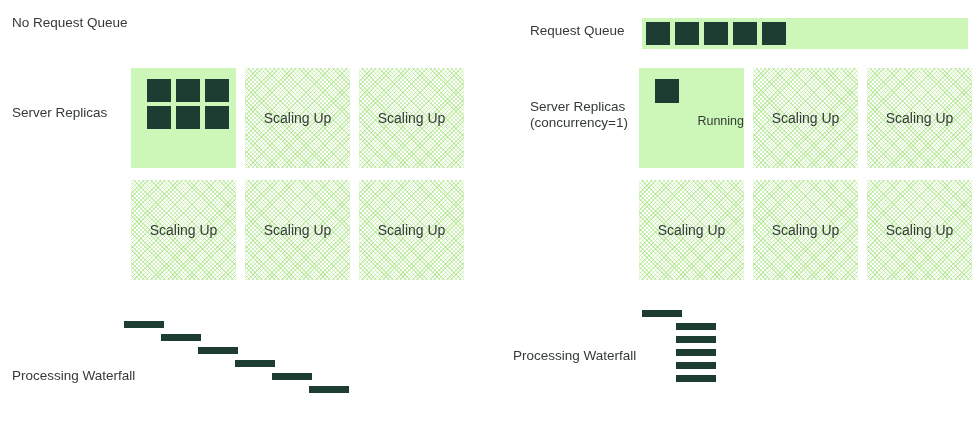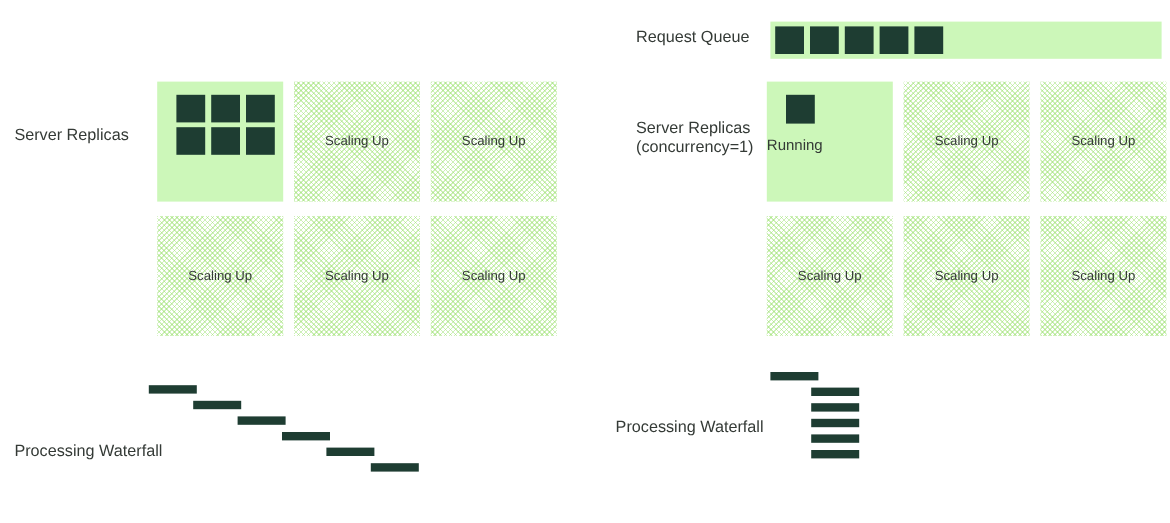--- a/index.html
+++ b/index.html
@@ -93,21 +93,21 @@
         rgba(146, 222, 98, 0.45) 1px,
         rgba(255,255,255,0) 1px,
         rgba(255,255,255,0) 3px),
       repeating-linear-gradient(-45deg,
         rgba(146, 222, 98, 0.45) 0px,
         rgba(146, 222, 98, 0.45) 1px,
         rgba(255,255,255,0) 1px,
         rgba(255,255,255,0) 3px);
   }
   .cell-text {
-    font-size: 11px;
+    font-size: 14px;
     color: #343a36;
     text-align: left;
     position: relative;
     z-index: 2;
   }
 
   
   .replica-dots {
     position: absolute;
     left: 16px;
@@ -129,21 +129,21 @@
     top: 11px;
     width: 24px;
     height: 24px;
     background: #1e3d32;
   }
   .running-label {
     position: absolute;
     left: 0;
     right: 0;
     top: 46px;
-    text-align: left;
+    text-align: right;
     font-size: 12.5px;
     color: #343a36;
   }
 
   
   .waterfall {
     position: absolute;
     left: 0;
     top: 0;
     width: 487px;
@@ -156,20 +156,21 @@
     background: #1e3d32;
   }
 </style>
 </head>
 <body>
 
 <div id="canvas">
 
   <div class="panel" id="panel-left">
 
+    <div class="label queue-title">No Request Queue</div>
 
     <div class="label replicas-title">Server Replicas</div>
 
     <div class="grid" id="left-grid">
         <div class="cell active">
           <div class="replica-dots">
             <div class="dot"></div>
             <div class="dot"></div>
             <div class="dot"></div>
             <div class="dot"></div>

